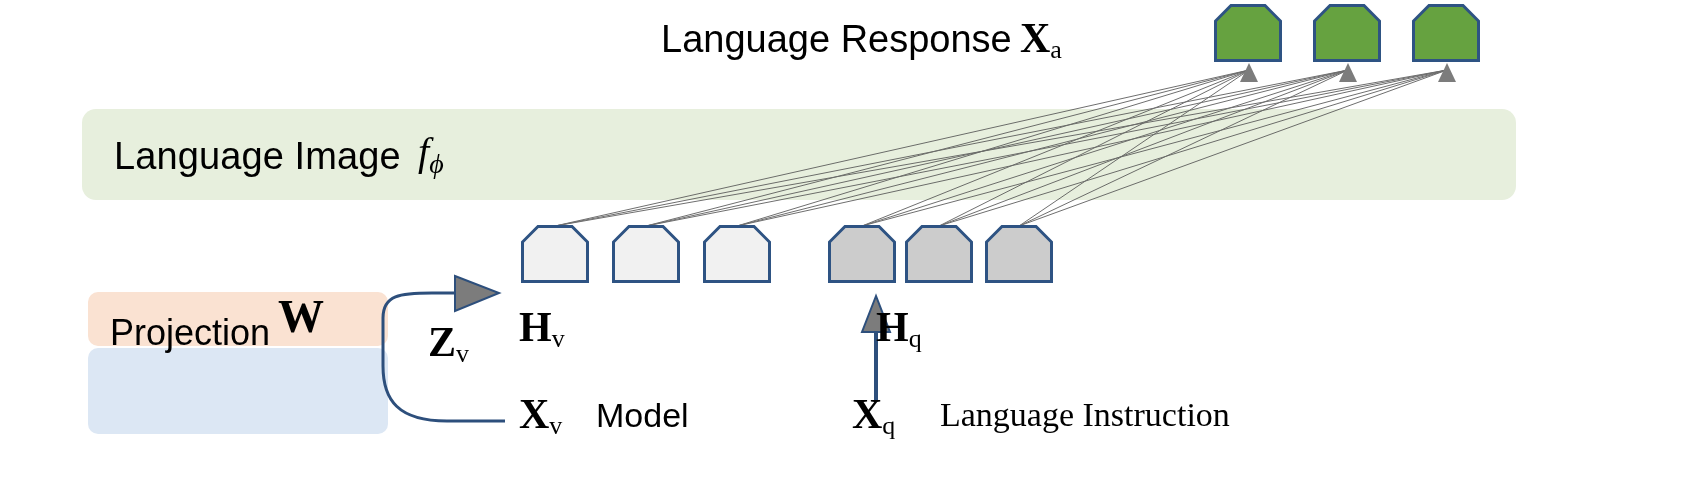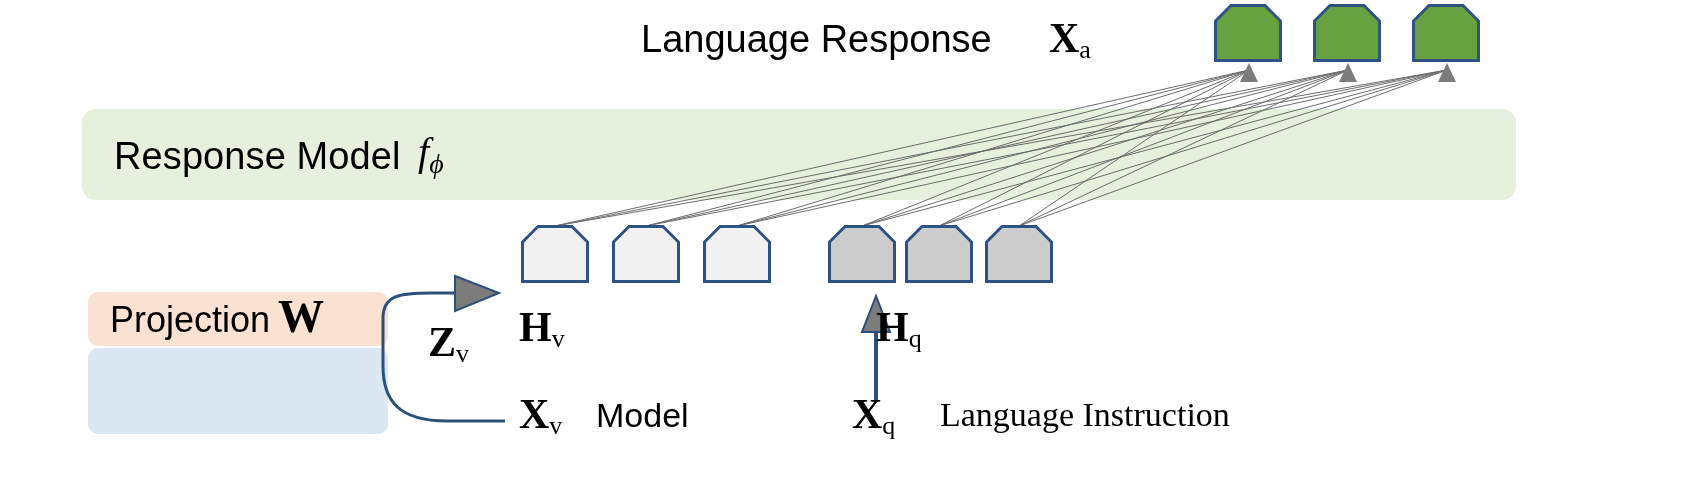--- a/index.html
+++ b/index.html
@@ -94,31 +94,31 @@
                C383,295 400,293 432,293 L455,293"></path>
     </g>
     <polygon points="455,276 499,293 455,311" fill="#7c7c7c" stroke="#2d4f7c" stroke-width="2"></polygon>
 
     <g>
       <line x1="876" y1="400" x2="876" y2="318" stroke="#2d4f7c" stroke-width="4"></line>
       <polygon points="876,296 862,332 890,332" fill="#7c7c7c" stroke="#2d4f7c" stroke-width="2"></polygon>
     </g>
   </svg>
 
-  <div class="txt sans resp-label" style="left:641px;top:18px;">Language Response</div>
-  <div class="txt" style="left:1049px;top:14px;">
+  <div class="txt sans resp-label" style="left:661px;top:18px;">Language Response</div>
+  <div class="txt" style="left:1020px;top:14px;">
     <span class="mathbf">X</span><span class="mathsub">a</span>
   </div>
 
-  <div class="txt sans lm-label" style="left:114px;top:135px;">Response Model</div>
+  <div class="txt sans lm-label" style="left:114px;top:135px;">Language Image</div>
   <div class="txt" style="left:418px;top:128px;">
     <span class="mathit">f</span><span class="mathit-sub">ϕ</span>
   </div>
 
-  <div class="txt sans box-label" style="left:110px;top:299px;">Projection</div>
+  <div class="txt sans box-label" style="left:110px;top:312px;">Projection</div>
   <div class="txt" style="left:278px;top:290px;">
     <span class="mathbf" style="font-size:46px;">W</span>
   </div>
 
 
   <div class="txt" style="left:388px;top:318px;margin-left:40px;">
     <span class="mathbf">Z</span><span class="mathsub">v</span>
   </div>
 
   <div class="txt" style="left:519px;top:303px;">

